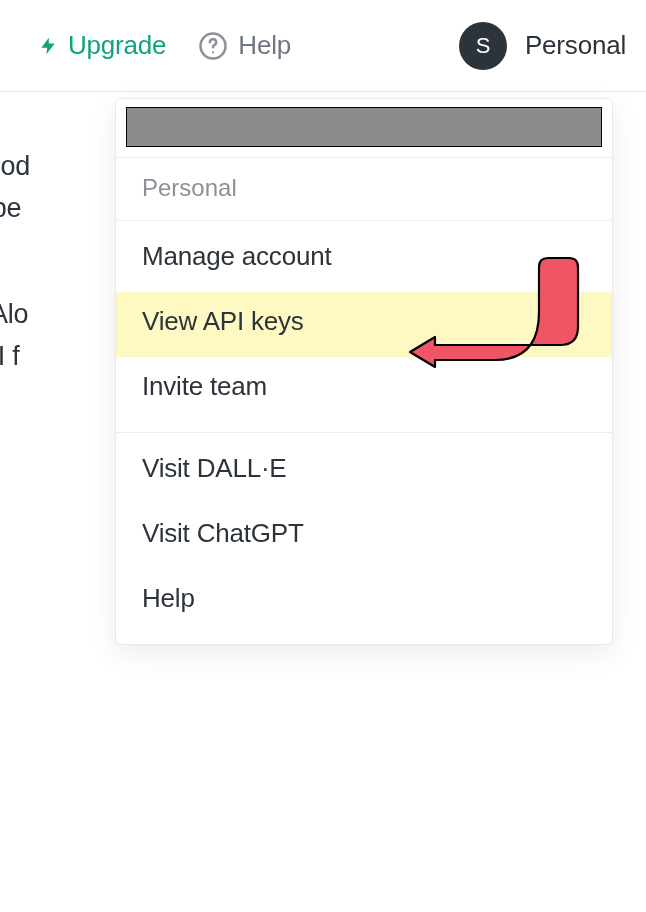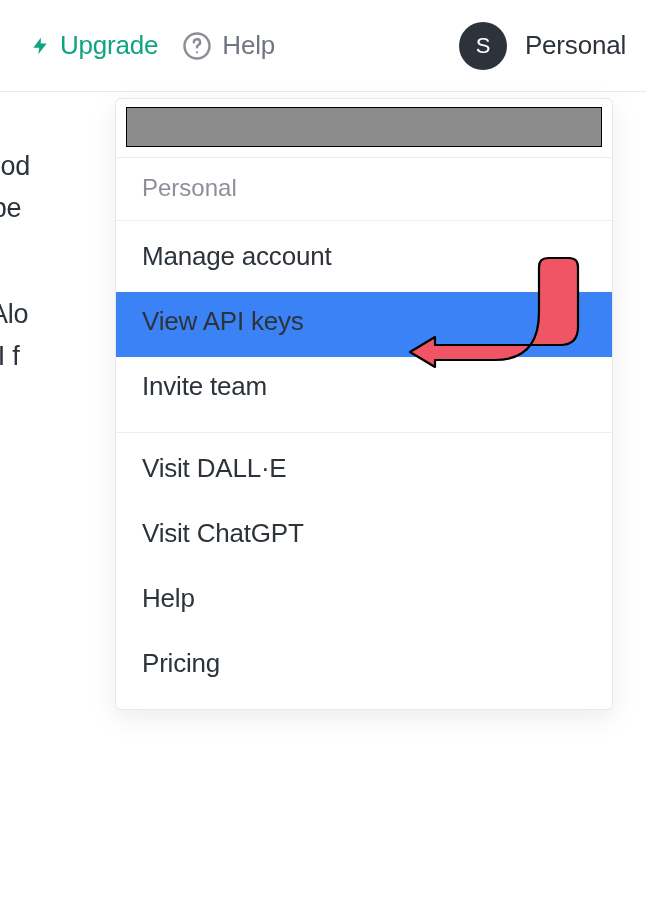--- a/index.html
+++ b/index.html
@@ -8,22 +8,22 @@
       width: 646px;
       height: 912px;
       background: #ffffff;
       position: relative;
       overflow: hidden;
     }
     .topbar {
       display: flex;
       align-items: center;
       height: 92px;
-      padding: 0 20px 0 30px;
-      gap: 24px;
+      padding: 0 20px 0 38px;
+      gap: 32px;
       border-bottom: 1px solid #e8e9eb;
       width: 646px;
     }
     .upgrade {
       display: flex;
       align-items: center;
       gap: 10px;
       color: #10a37f;
       font-size: 26px;
       font-weight: 500;
@@ -125,21 +125,21 @@
     .menu-item {
       padding: 14px 26px 20px 26px;
       color: #2d333a;
       font-size: 26px;
       font-weight: 400;
       letter-spacing: -0.2px;
       cursor: pointer;
       white-space: nowrap;
     }
     .menu-item.highlight {
-      background: #3b82f6;
+      background: #fef9c3;
     }
     .group { padding: 6px 0 10px 0; }
 
     .arrow-annot {
       position: absolute;
       top: 252px;
       left: 400px;
       width: 215px;
       height: 140px;
       z-index: 10;
@@ -199,21 +199,20 @@
     <div class="menu-item highlight">View API keys</div>
     <div class="menu-item">Invite team</div>
   </div>
 
   <div class="divider"></div>
 
   <div class="group">
     <div class="menu-item">Visit DALL·E</div>
     <div class="menu-item">Visit ChatGPT</div>
     <div class="menu-item">Help</div>
-    <div class="menu-item">Pricing</div>
   </div>
 </div>
 
 <div class="arrow-annot">
   <svg viewBox="0 0 215 140" width="215" height="140">
     <path d="
       M 35 115
       L 10 100
       L 35 85
       L 35 93

